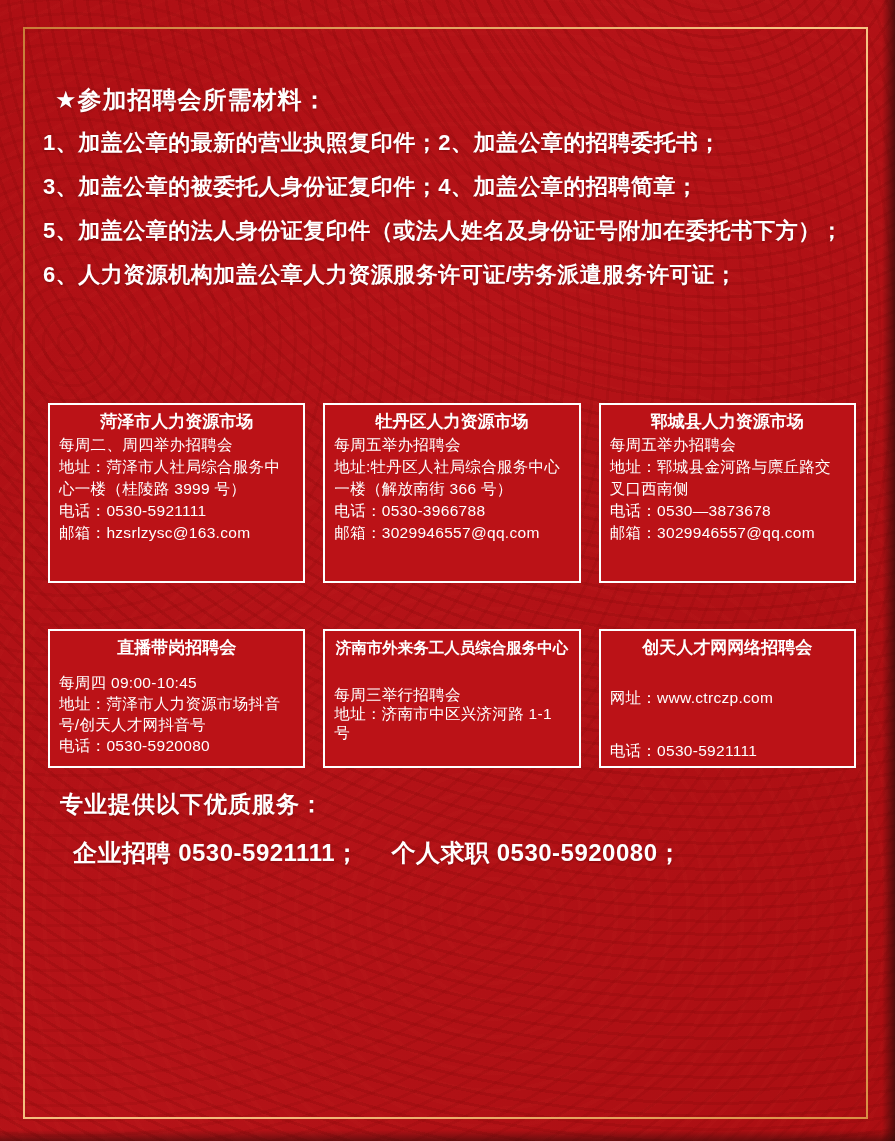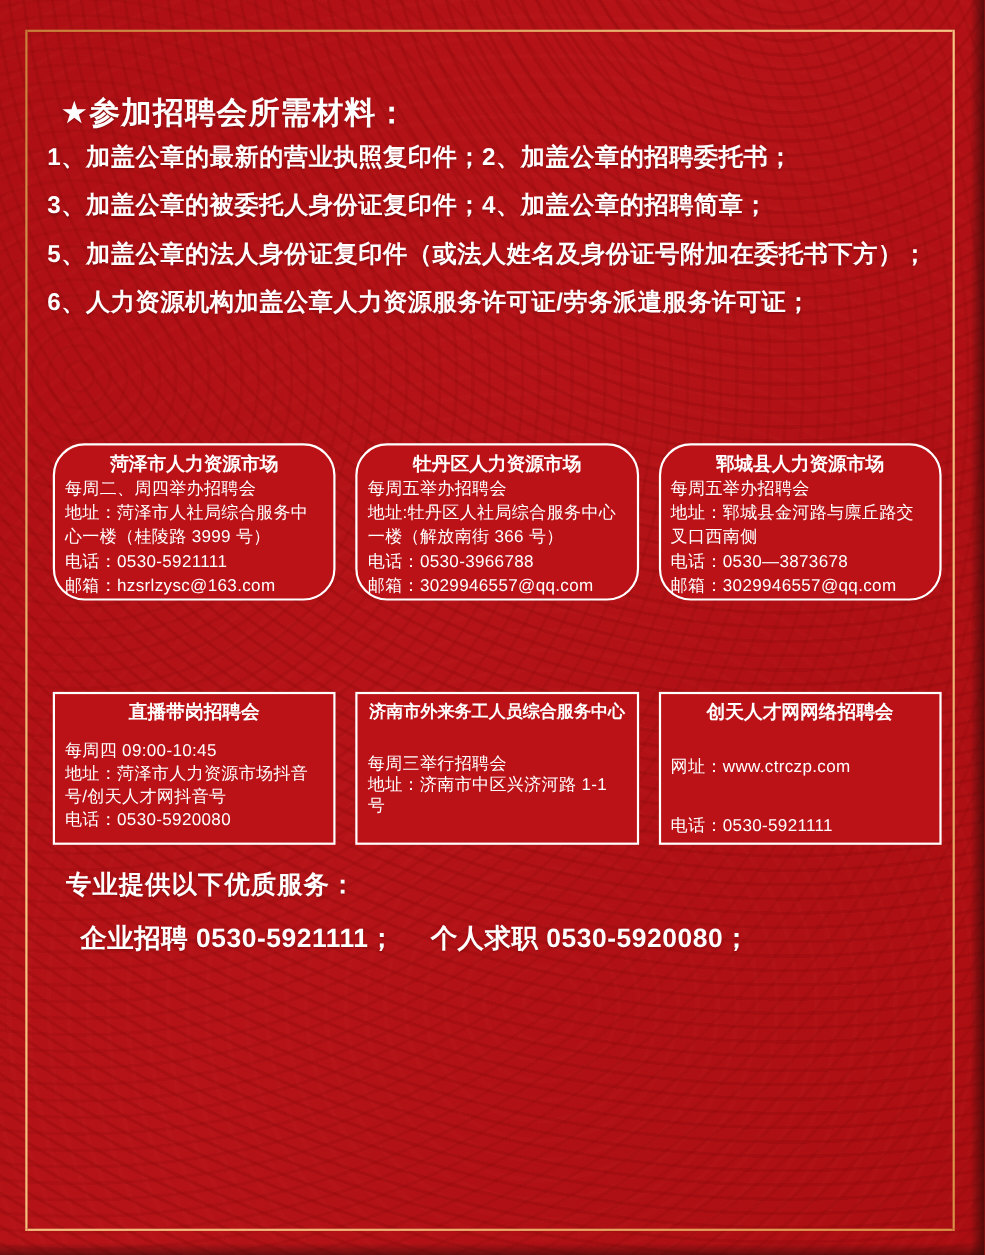--- a/index.html
+++ b/index.html
@@ -27,21 +27,21 @@
     background:linear-gradient(to right, rgba(50,8,6,0) 0%, rgba(48,10,8,0.72) 100%);
     pointer-events:none;
   }
   .edge-bottom{
     position:absolute; left:0; bottom:0; width:100%; height:11px;
     background:linear-gradient(to bottom, rgba(50,8,6,0) 0%, rgba(48,10,8,0.55) 100%);
     pointer-events:none;
   }
   .header{
     position:absolute; top:84px; left:55px;
-    font-size:28px; font-weight:bold; letter-spacing:1px;
+    font-size:24px; font-weight:bold; letter-spacing:1px;
     text-shadow:0 1px 2px rgba(80,0,0,0.4);
     white-space:nowrap;
     text-align:right;
   }
   .materials{
     position:absolute; top:129px; left:43px; width:820px;
     font-size:22px; font-weight:bold;
   }
   .materials .mline{
     line-height:28px; margin-bottom:16px; letter-spacing:0.5px;
@@ -53,21 +53,21 @@
     display:flex; gap:18px;
   }
   .row1{top:403px;}
   .row2{top:629px;}
   .vbox{
     flex:1; box-sizing:border-box;
     border:2px solid #ffffff;
     background:#bb1217;
     padding:5px 9px;
   }
-  .row1 .vbox{height:143px;border-radius:29px;}
+  .row1 .vbox{height:180px;}
   .row2 .vbox{height:139px;}
   .vtitle{
     text-align:center; font-weight:bold; font-size:17px; line-height:24px;
     white-space:nowrap;
   }
   .vtitle.small{font-size:15.5px;font-family:Liberation Serif, serif;}
   .vline{font-size:15.5px; line-height:22px; letter-spacing:0.3px;}
   .v3 .vbody{margin-top:12px;}
   .v3 .vline{line-height:21px;}
   .v4 .vbody{margin-top:25px;}

